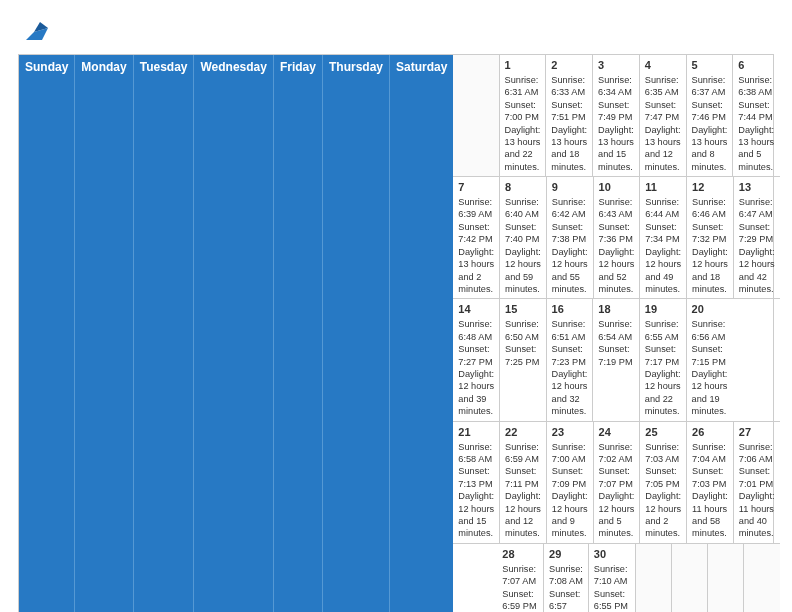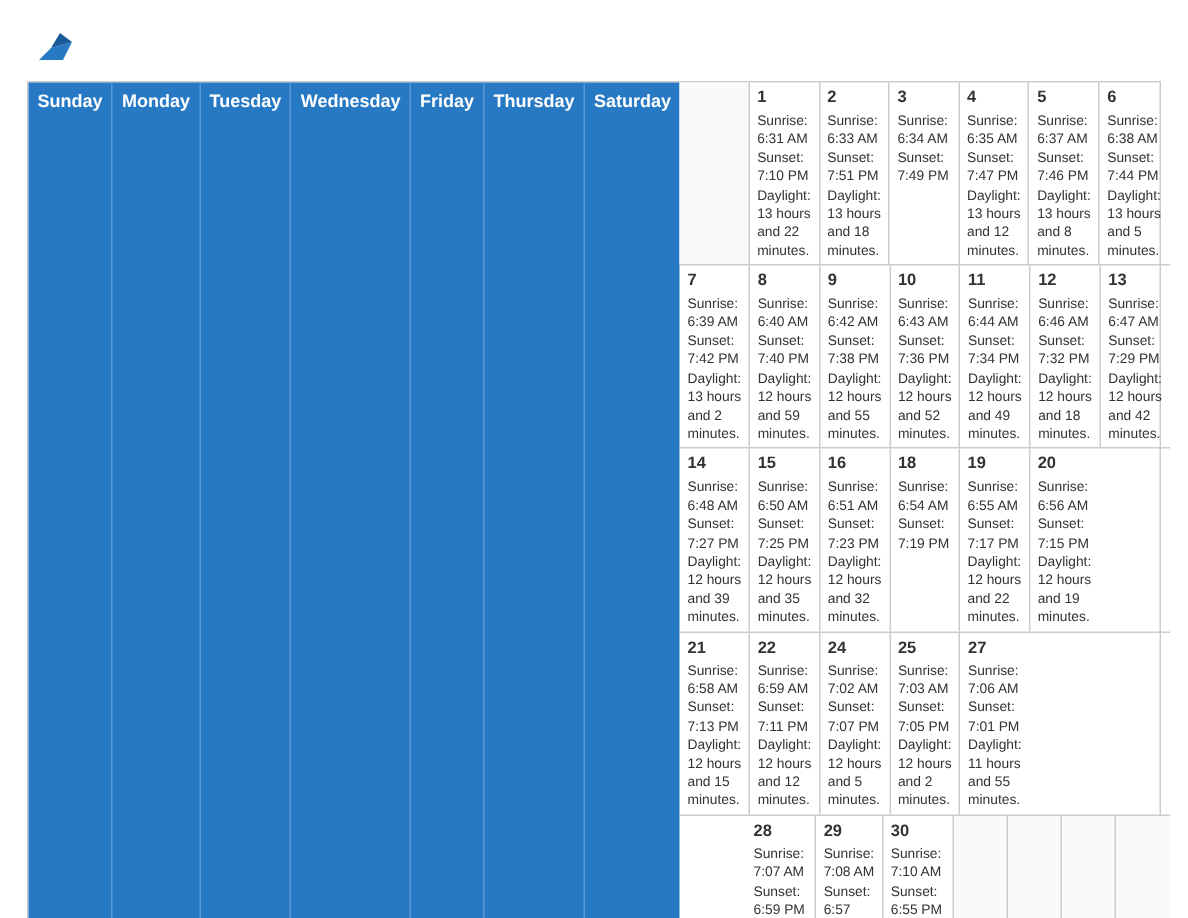--- a/index.html
+++ b/index.html
@@ -137,33 +137,34 @@
         <div class="cal-header-cell">Friday</div>
         <div class="cal-header-cell">Thursday</div>
         <div class="cal-header-cell">Saturday</div>
       </div>
     <div class="cal-body">
     <div class="cal-row">
           <div class="cal-cell empty"></div>
           <div class="cal-cell">
             <span class="day-number">1</span>
             <span class="cell-line">Sunrise: 6:31 AM</span>
-            <span class="cell-line">Sunset: 7:10 PM</span>
+            <span class="cell-line">Sunset: 7:00 PM</span>
             <span class="cell-line">Daylight: 13 hours and 22 minutes.</span>
           </div>
           <div class="cal-cell">
             <span class="day-number">2</span>
             <span class="cell-line">Sunrise: 6:33 AM</span>
             <span class="cell-line">Sunset: 7:51 PM</span>
             <span class="cell-line">Daylight: 13 hours and 18 minutes.</span>
           </div>
           <div class="cal-cell">
             <span class="day-number">3</span>
             <span class="cell-line">Sunrise: 6:34 AM</span>
             <span class="cell-line">Sunset: 7:49 PM</span>
+            <span class="cell-line">Daylight: 13 hours and 15 minutes.</span>
           </div>
           <div class="cal-cell">
             <span class="day-number">4</span>
             <span class="cell-line">Sunrise: 6:35 AM</span>
             <span class="cell-line">Sunset: 7:47 PM</span>
             <span class="cell-line">Daylight: 13 hours and 12 minutes.</span>
           </div>
           <div class="cal-cell">
             <span class="day-number">5</span>
             <span class="cell-line">Sunrise: 6:37 AM</span>
@@ -225,21 +226,20 @@
           <div class="cal-cell">
             <span class="day-number">14</span>
             <span class="cell-line">Sunrise: 6:48 AM</span>
             <span class="cell-line">Sunset: 7:27 PM</span>
             <span class="cell-line">Daylight: 12 hours and 39 minutes.</span>
           </div>
           <div class="cal-cell">
             <span class="day-number">15</span>
             <span class="cell-line">Sunrise: 6:50 AM</span>
             <span class="cell-line">Sunset: 7:25 PM</span>
-            <span class="cell-line">Daylight: 12 hours and 35 minutes.</span>
           </div>
           <div class="cal-cell">
             <span class="day-number">16</span>
             <span class="cell-line">Sunrise: 6:51 AM</span>
             <span class="cell-line">Sunset: 7:23 PM</span>
             <span class="cell-line">Daylight: 12 hours and 32 minutes.</span>
           </div>
           <div class="cal-cell">
             <span class="day-number">18</span>
             <span class="cell-line">Sunrise: 6:54 AM</span>
@@ -265,36 +265,48 @@
             <span class="cell-line">Sunset: 7:13 PM</span>
             <span class="cell-line">Daylight: 12 hours and 15 minutes.</span>
           </div>
           <div class="cal-cell">
             <span class="day-number">22</span>
             <span class="cell-line">Sunrise: 6:59 AM</span>
             <span class="cell-line">Sunset: 7:11 PM</span>
             <span class="cell-line">Daylight: 12 hours and 12 minutes.</span>
           </div>
           <div class="cal-cell">
+            <span class="day-number">23</span>
+            <span class="cell-line">Sunrise: 7:00 AM</span>
+            <span class="cell-line">Sunset: 7:09 PM</span>
+            <span class="cell-line">Daylight: 12 hours and 9 minutes.</span>
+          </div>
+          <div class="cal-cell">
             <span class="day-number">24</span>
             <span class="cell-line">Sunrise: 7:02 AM</span>
             <span class="cell-line">Sunset: 7:07 PM</span>
             <span class="cell-line">Daylight: 12 hours and 5 minutes.</span>
           </div>
           <div class="cal-cell">
             <span class="day-number">25</span>
             <span class="cell-line">Sunrise: 7:03 AM</span>
             <span class="cell-line">Sunset: 7:05 PM</span>
             <span class="cell-line">Daylight: 12 hours and 2 minutes.</span>
           </div>
           <div class="cal-cell">
+            <span class="day-number">26</span>
+            <span class="cell-line">Sunrise: 7:04 AM</span>
+            <span class="cell-line">Sunset: 7:03 PM</span>
+            <span class="cell-line">Daylight: 11 hours and 58 minutes.</span>
+          </div>
+          <div class="cal-cell">
             <span class="day-number">27</span>
             <span class="cell-line">Sunrise: 7:06 AM</span>
             <span class="cell-line">Sunset: 7:01 PM</span>
-            <span class="cell-line">Daylight: 11 hours and 55 minutes.</span>
+            <span class="cell-line">Daylight: 11 hours and 40 minutes.</span>
           </div>
         </div>
         <div class="cal-row">
           <div class="cal-cell">
             <span class="day-number">28</span>
             <span class="cell-line">Sunrise: 7:07 AM</span>
             <span class="cell-line">Sunset: 6:59 PM</span>
             <span class="cell-line">Daylight: 11 hours and 52 minutes.</span>
           </div>
           <div class="cal-cell">

